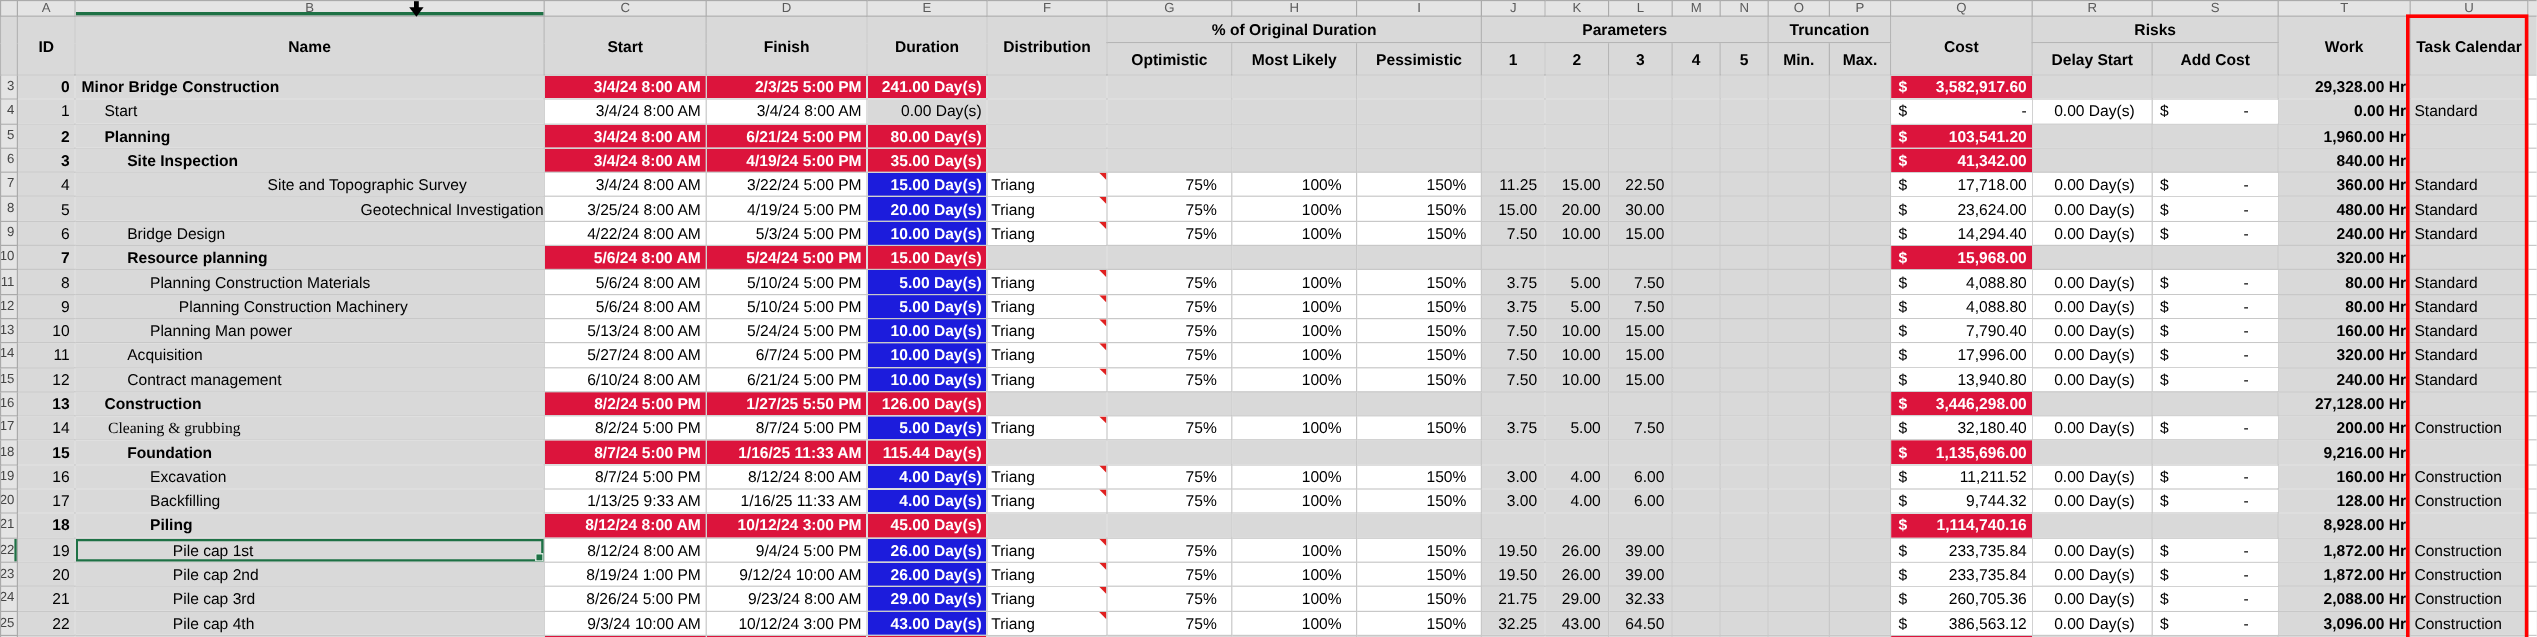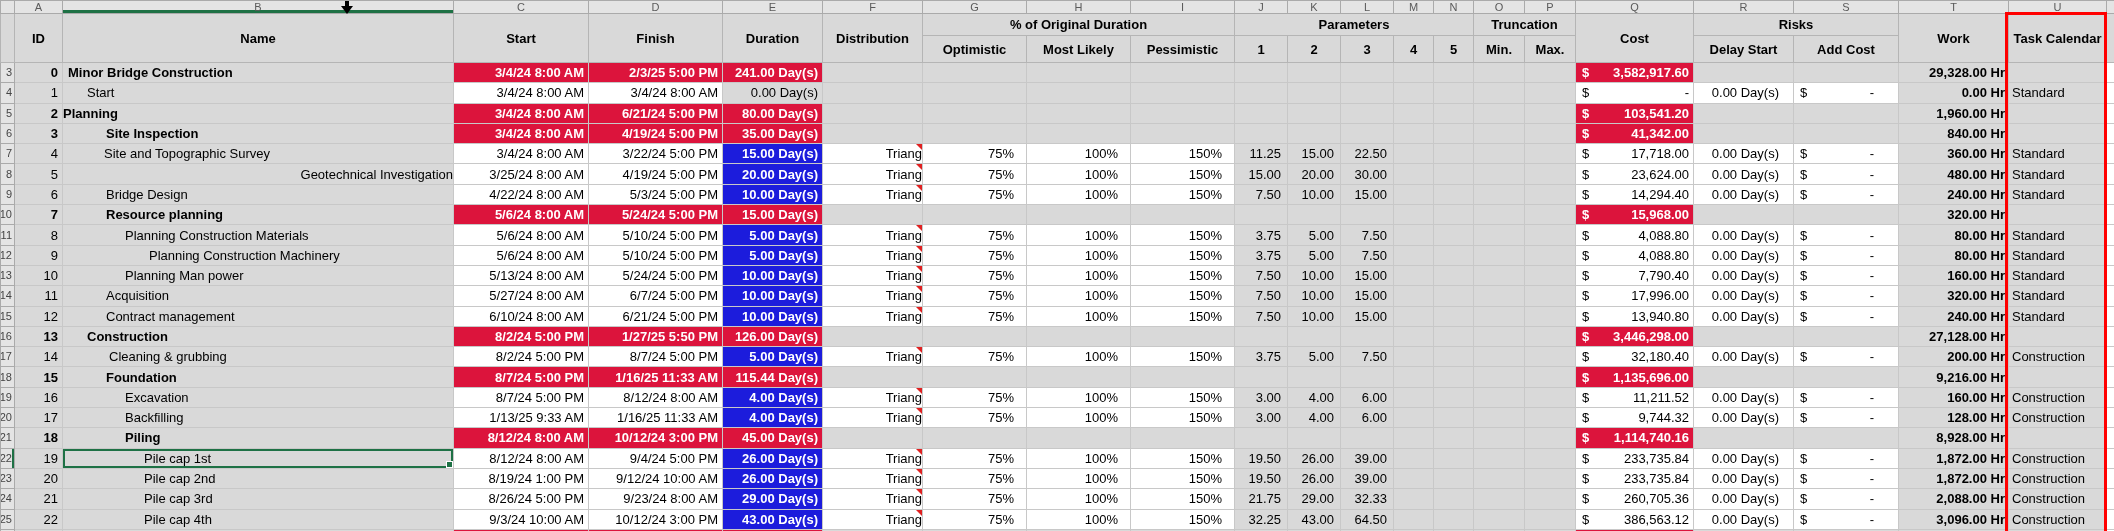--- a/index.html
+++ b/index.html
@@ -36,21 +36,21 @@
   .b{font-weight:700;}
   .num{text-align:right;padding-right:4px;}
   .pct{padding-right:12px;}
   .par{padding-right:6px;}
   .delay{padding-right:14px;}
   .work{padding-right:3px;}
   .cal{padding-left:3px;}
   td.namecell{position:relative;}
   td.selcell{box-shadow:inset 0 0 0 2px #1E7145;}
   .handle{position:absolute;right:0;bottom:0;width:5px;height:5px;background:#1E7145;border:1px solid #fff;}
-  td.dist{padding-left:3px;position:relative;text-align:right;}
+  td.dist{padding-left:3px;position:relative;}
   .flag{position:absolute;top:0;right:0;width:0;height:0;border-left:6px solid transparent;border-top:6px solid #e02020;}
   td.costcell{position:relative;}
   .cur{float:left;padding-left:6px;}
   .val{float:right;padding-right:4px;}
   .val.dash{padding-right:24px;}
   
   .red-box{position:absolute;left:2005px;top:12px;width:102px;height:540px;border:3px solid #FF0000;box-sizing:border-box;pointer-events:none;}
   .cursor{position:absolute;left:341px;top:1px;width:12px;height:13px;}
   .cursor:before{content:"";position:absolute;left:4px;top:0;width:4px;height:6px;background:#000;}
   .cursor:after{content:"";position:absolute;left:0;top:5px;width:0;height:0;border-left:6px solid transparent;border-right:6px solid transparent;border-top:8px solid #000;}
@@ -199,21 +199,21 @@
             <span class="cur">$</span>
             <span class="val dash">-</span>
           </td>
           <td class="gray num work b">0.00 Hr</td>
           <td class="gray cal">Standard</td>
           <td class="white"></td>
         </tr>
         <tr style="height: 20.3px;">
           <td class="rowhdr">5</td>
           <td class="gray num b">2</td>
-          <td class="gray namecell b" style="">Planning</td>
+          <td class="gray namecell b" style="padding-left: 24px;">Planning</td>
           <td class="red num">3/4/24 8:00 AM</td>
           <td class="red num">6/21/24 5:00 PM</td>
           <td class="red num">80.00 Day(s)</td>
           <td class="gray"></td>
           <td class="gray"></td>
           <td class="gray"></td>
           <td class="gray"></td>
           <td class="gray num par"></td>
           <td class="gray num par"></td>
           <td class="gray num par"></td>
@@ -255,21 +255,21 @@
           </td>
           <td class="gray"></td>
           <td class="gray"></td>
           <td class="gray num work b">840.00 Hr</td>
           <td class="gray cal"></td>
           <td class="white"></td>
         </tr>
         <tr style="height: 20.3px;">
           <td class="rowhdr">7</td>
           <td class="gray num">4</td>
-          <td class="gray namecell" style="padding-left: 41px;">Site and Topographic Survey</td>
+          <td class="gray namecell" style="padding-left: 96px; text-align: center;">Site and Topographic Survey</td>
           <td class="white num">3/4/24 8:00 AM</td>
           <td class="white num">3/22/24 5:00 PM</td>
           <td class="blue num">15.00 Day(s)</td>
           <td class="white dist">Triang<span class="flag"></span></td>
           <td class="white num pct">75%</td>
           <td class="white num pct">100%</td>
           <td class="white num pct">150%</td>
           <td class="gray num par">11.25</td>
           <td class="gray num par">15.00</td>
           <td class="gray num par">22.50</td>
@@ -559,21 +559,21 @@
           </td>
           <td class="gray"></td>
           <td class="gray"></td>
           <td class="gray num work b">27,128.00 Hr</td>
           <td class="gray cal"></td>
           <td class="white"></td>
         </tr>
         <tr style="height: 20.3px;">
           <td class="rowhdr">17</td>
           <td class="gray num">14</td>
-          <td class="gray namecell" style="padding-left: 46px;">Cleaning &amp; grubbing</td>
+          <td class="gray namecell" style="padding-left: 27px; font-family: Liberation Serif, serif;">Cleaning &amp; grubbing</td>
           <td class="white num">8/2/24 5:00 PM</td>
           <td class="white num">8/7/24 5:00 PM</td>
           <td class="blue num">5.00 Day(s)</td>
           <td class="white dist">Triang<span class="flag"></span></td>
           <td class="white num pct">75%</td>
           <td class="white num pct">100%</td>
           <td class="white num pct">150%</td>
           <td class="gray num par">3.75</td>
           <td class="gray num par">5.00</td>
           <td class="gray num par">7.50</td>

